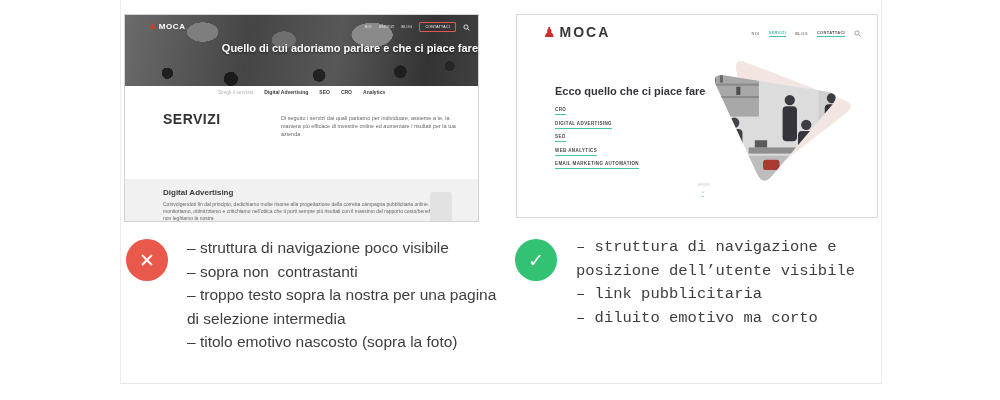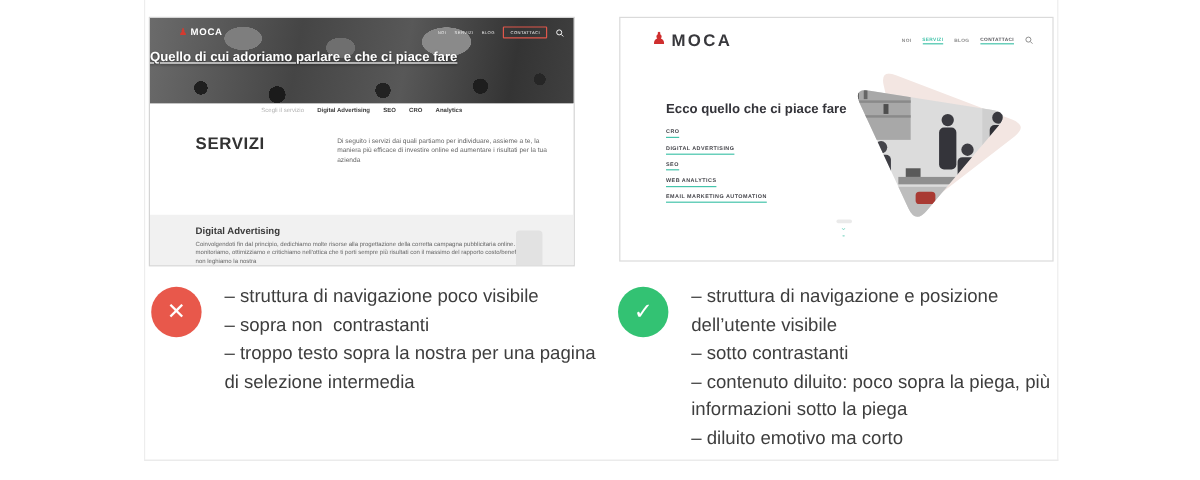--- a/index.html
+++ b/index.html
@@ -22,22 +22,22 @@
       radial-gradient(ellipse 34px 20px at 70% 28%, #8a8a8a 60%, transparent 61%),
       radial-gradient(ellipse 26px 16px at 22% 24%, #7e7e7e 60%, transparent 61%),
       radial-gradient(ellipse 20px 14px at 45% 35%, #6f6f6f 60%, transparent 61%),
       linear-gradient(100deg,#6b6b6b,#454545 35%,#585858 60%,#343434 85%,#404040);}
   .logoA{position:absolute;left:24px;top:7px;display:flex;align-items:center;gap:2px;
          color:#fff;font-weight:bold;font-size:8px;letter-spacing:.6px;}
   .pawnA{color:#d43a2f;font-size:8px;}
   .navA{position:absolute;right:8px;top:7px;display:flex;align-items:center;gap:7px;
         font-size:3.5px;color:rgba(255,255,255,.85);letter-spacing:.3px;}
   .ctaA{border:1px solid #e0574b;border-radius:1px;padding:2px 5px;color:#fff;}
-  .titleA{position:absolute;left:0;right:0;top:27px;text-align:left;color:#fff;
-          font-size:11px;font-weight:bold;text-shadow:0 1px 2px rgba(0,0,0,.55);text-decoration:underline;}
+  .titleA{position:absolute;left:0;right:0;top:27px;text-align:right;color:#fff;
+          font-size:11px;font-weight:bold;text-shadow:0 1px 2px rgba(0,0,0,.55);}
   .subnavA{position:absolute;left:0;right:0;top:74px;display:flex;justify-content:center;
            align-items:baseline;gap:11px;font-size:5px;color:#3b3b3b;font-weight:bold;}
   .subnav-label{color:#b3b3b3;font-weight:normal;}
   .serviziH{position:absolute;left:38px;top:96px;font-size:14px;font-weight:bold;
             color:#333;letter-spacing:.5px;}
   .serviziP{position:absolute;left:156px;top:99px;width:188px;font-size:5.5px;
             line-height:8px;color:#666;}
   .bandA{position:absolute;left:0;right:0;top:164px;bottom:0;background:#f1f1f1;
          padding:9px 0 0 38px;box-sizing:border-box;overflow:hidden;}
   .bandH{font-size:8px;font-weight:bold;color:#3a3a3a;}
@@ -65,21 +65,21 @@
   .scroll-chevron{color:#45c4ab;font-size:7px;line-height:6px;}
   .scroll-dot{width:1.5px;height:1.5px;border-radius:50%;background:#45c4ab;margin-top:1.5px;}
 
   
   .mark{position:absolute;width:42px;height:42px;border-radius:50%;display:flex;
         align-items:center;justify-content:center;color:#fff;font-weight:bold;font-size:19px;}
   .mark-x{left:5px;top:239px;background:#e8584b;}
   .mark-check{left:394px;top:239px;background:#33c273;}
   .crit{position:absolute;top:236px;font-size:15.5px;line-height:23.5px;color:#3e3e3e;}
   .crit-left{left:66px;width:312px;}
-  .crit-right{left:455px;width:322px;}
+  .crit-right{left:455px;width:322px;font-family:Liberation Mono, monospace;}
   .crit-item{white-space:pre-wrap;}
 </style>
 </head>
 <body>
 
 <div class="frame">
 
   <div class="shot shot-a">
     <div class="heroA">
       <div class="logoA">
@@ -181,25 +181,25 @@
     </div>
   </div>
 
   <div class="mark mark-x">
     <span>✕</span>
   </div>
   <div class="crit crit-left">
     <div class="crit-item">– struttura di navigazione poco visibile</div>
     <div class="crit-item">– sopra non  contrastanti</div>
     <div class="crit-item">– troppo testo sopra la nostra per una pagina di selezione intermedia</div>
+    <div class="crit-item">– titolo emotivo nascosto (sopra la foto)</div>
   </div>
 
   <div class="mark mark-check">
     <span>✓</span>
   </div>
   <div class="crit crit-right">
     <div class="crit-item">– struttura di navigazione e posizione dell’utente visibile</div>
-    <div class="crit-item">– sotto contrastanti</div>
-    <div class="crit-item">– contenuto diluito: poco sopra la piega, più informazioni sotto la piega</div>
+    <div class="crit-item">– link pubblicitaria</div>
     <div class="crit-item">– diluito emotivo ma corto</div>
   </div>
 
 </div>
 
 </body></html>

